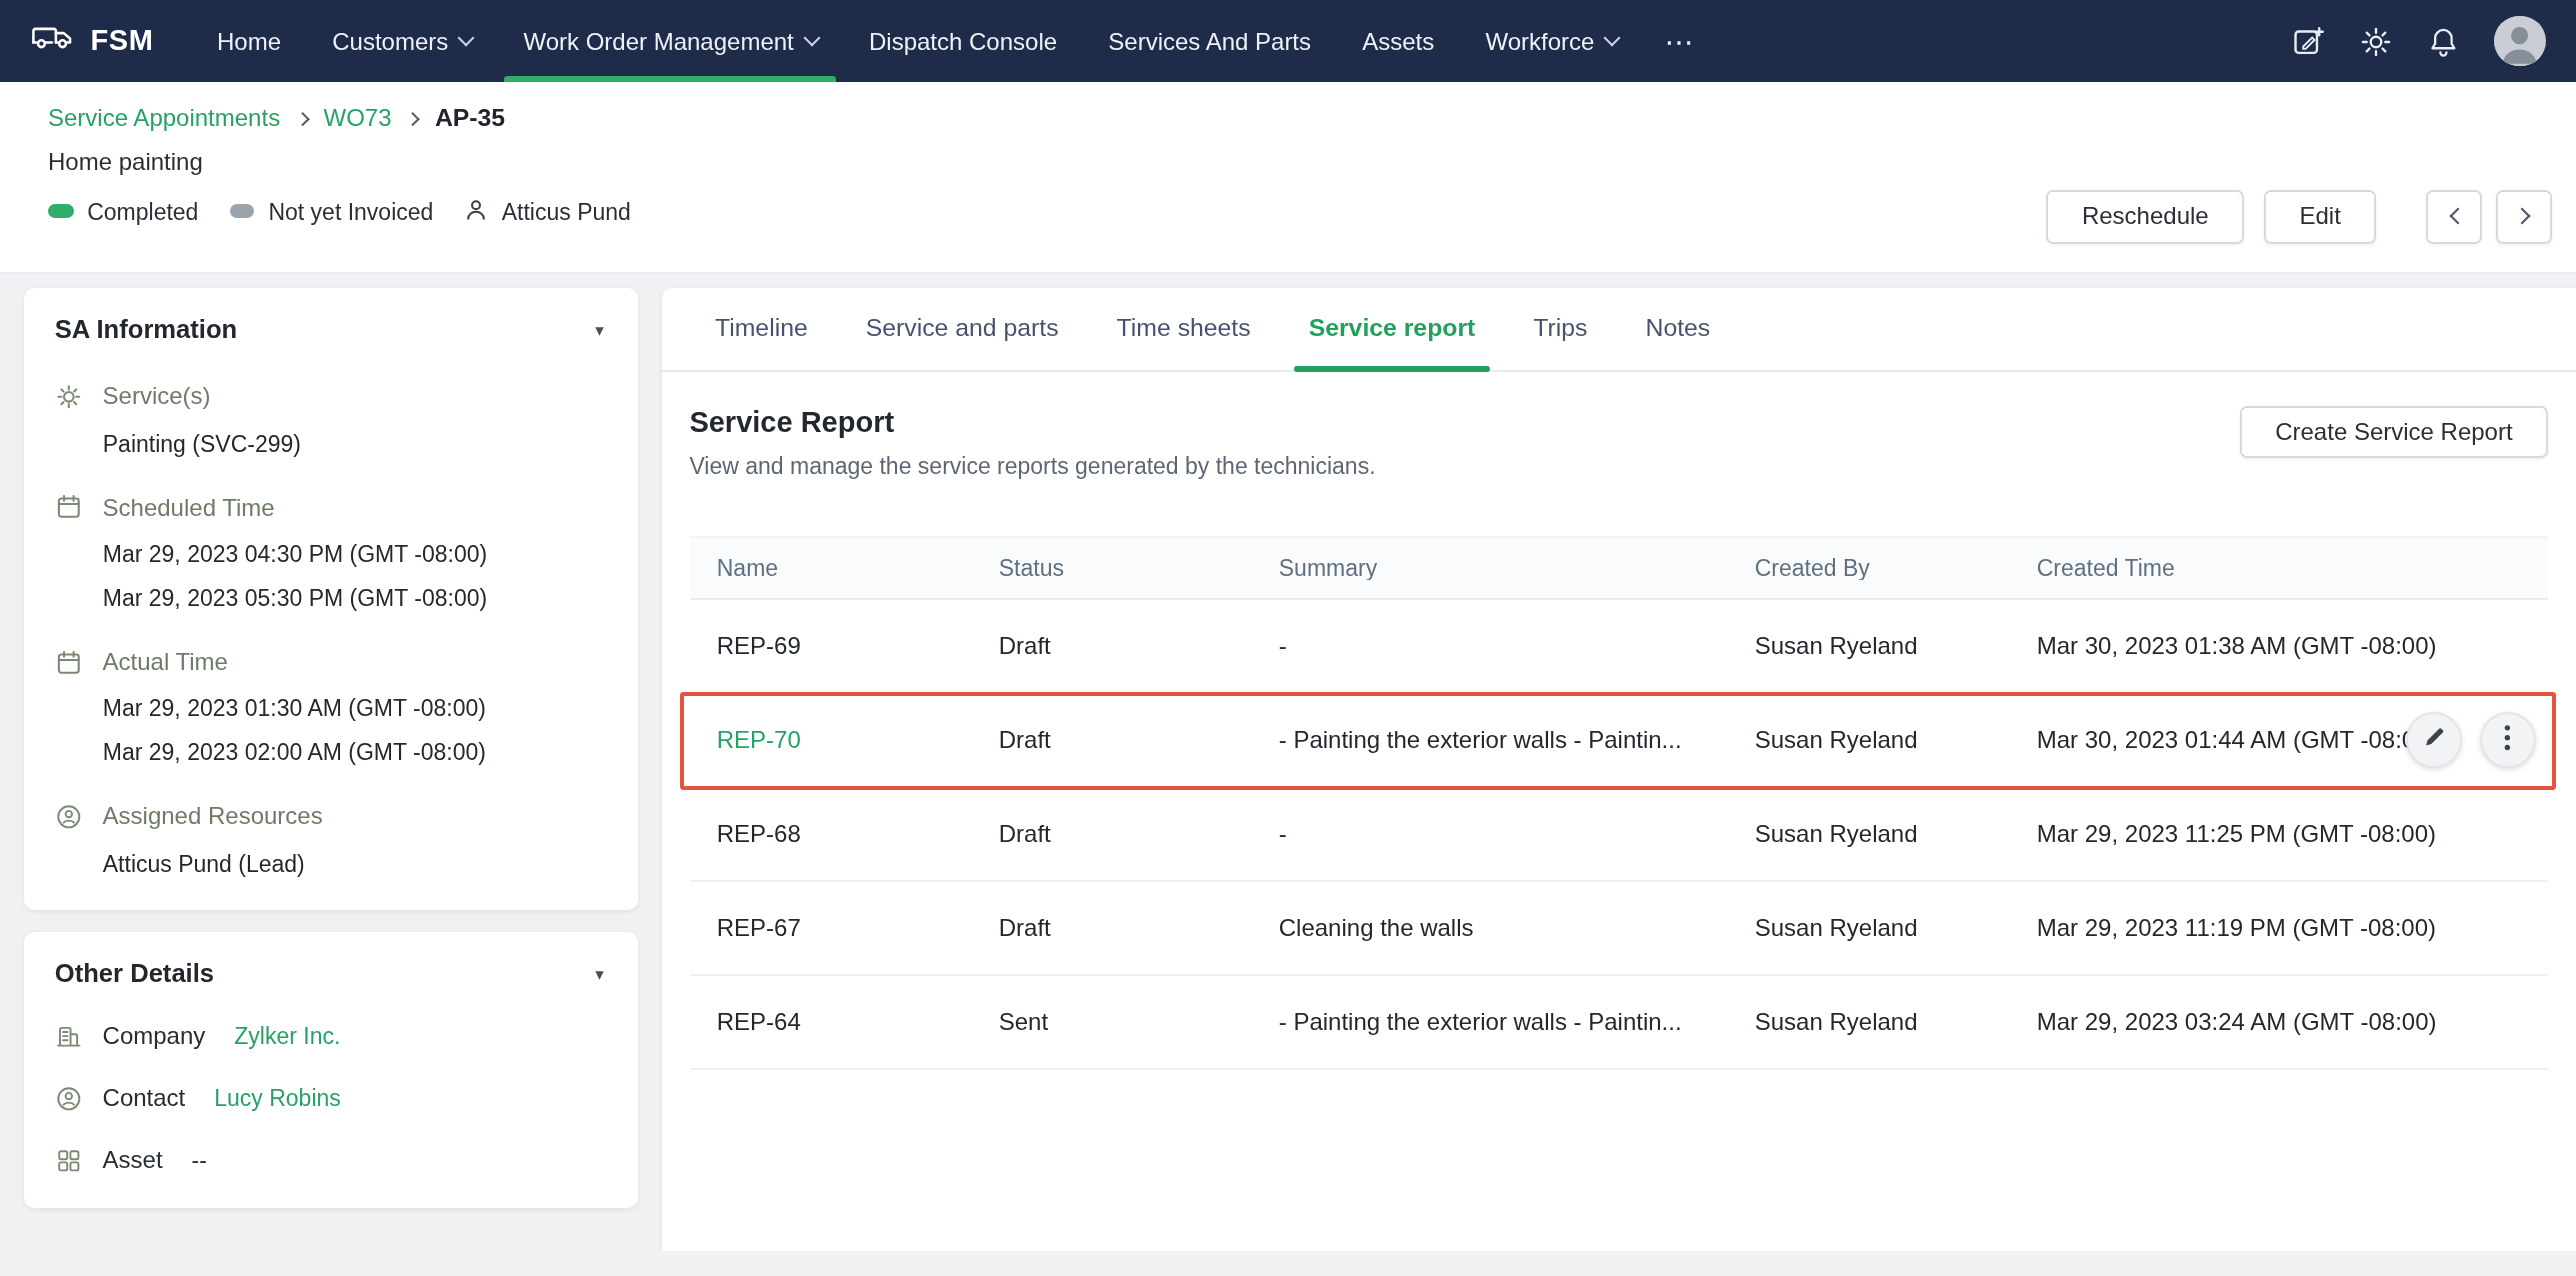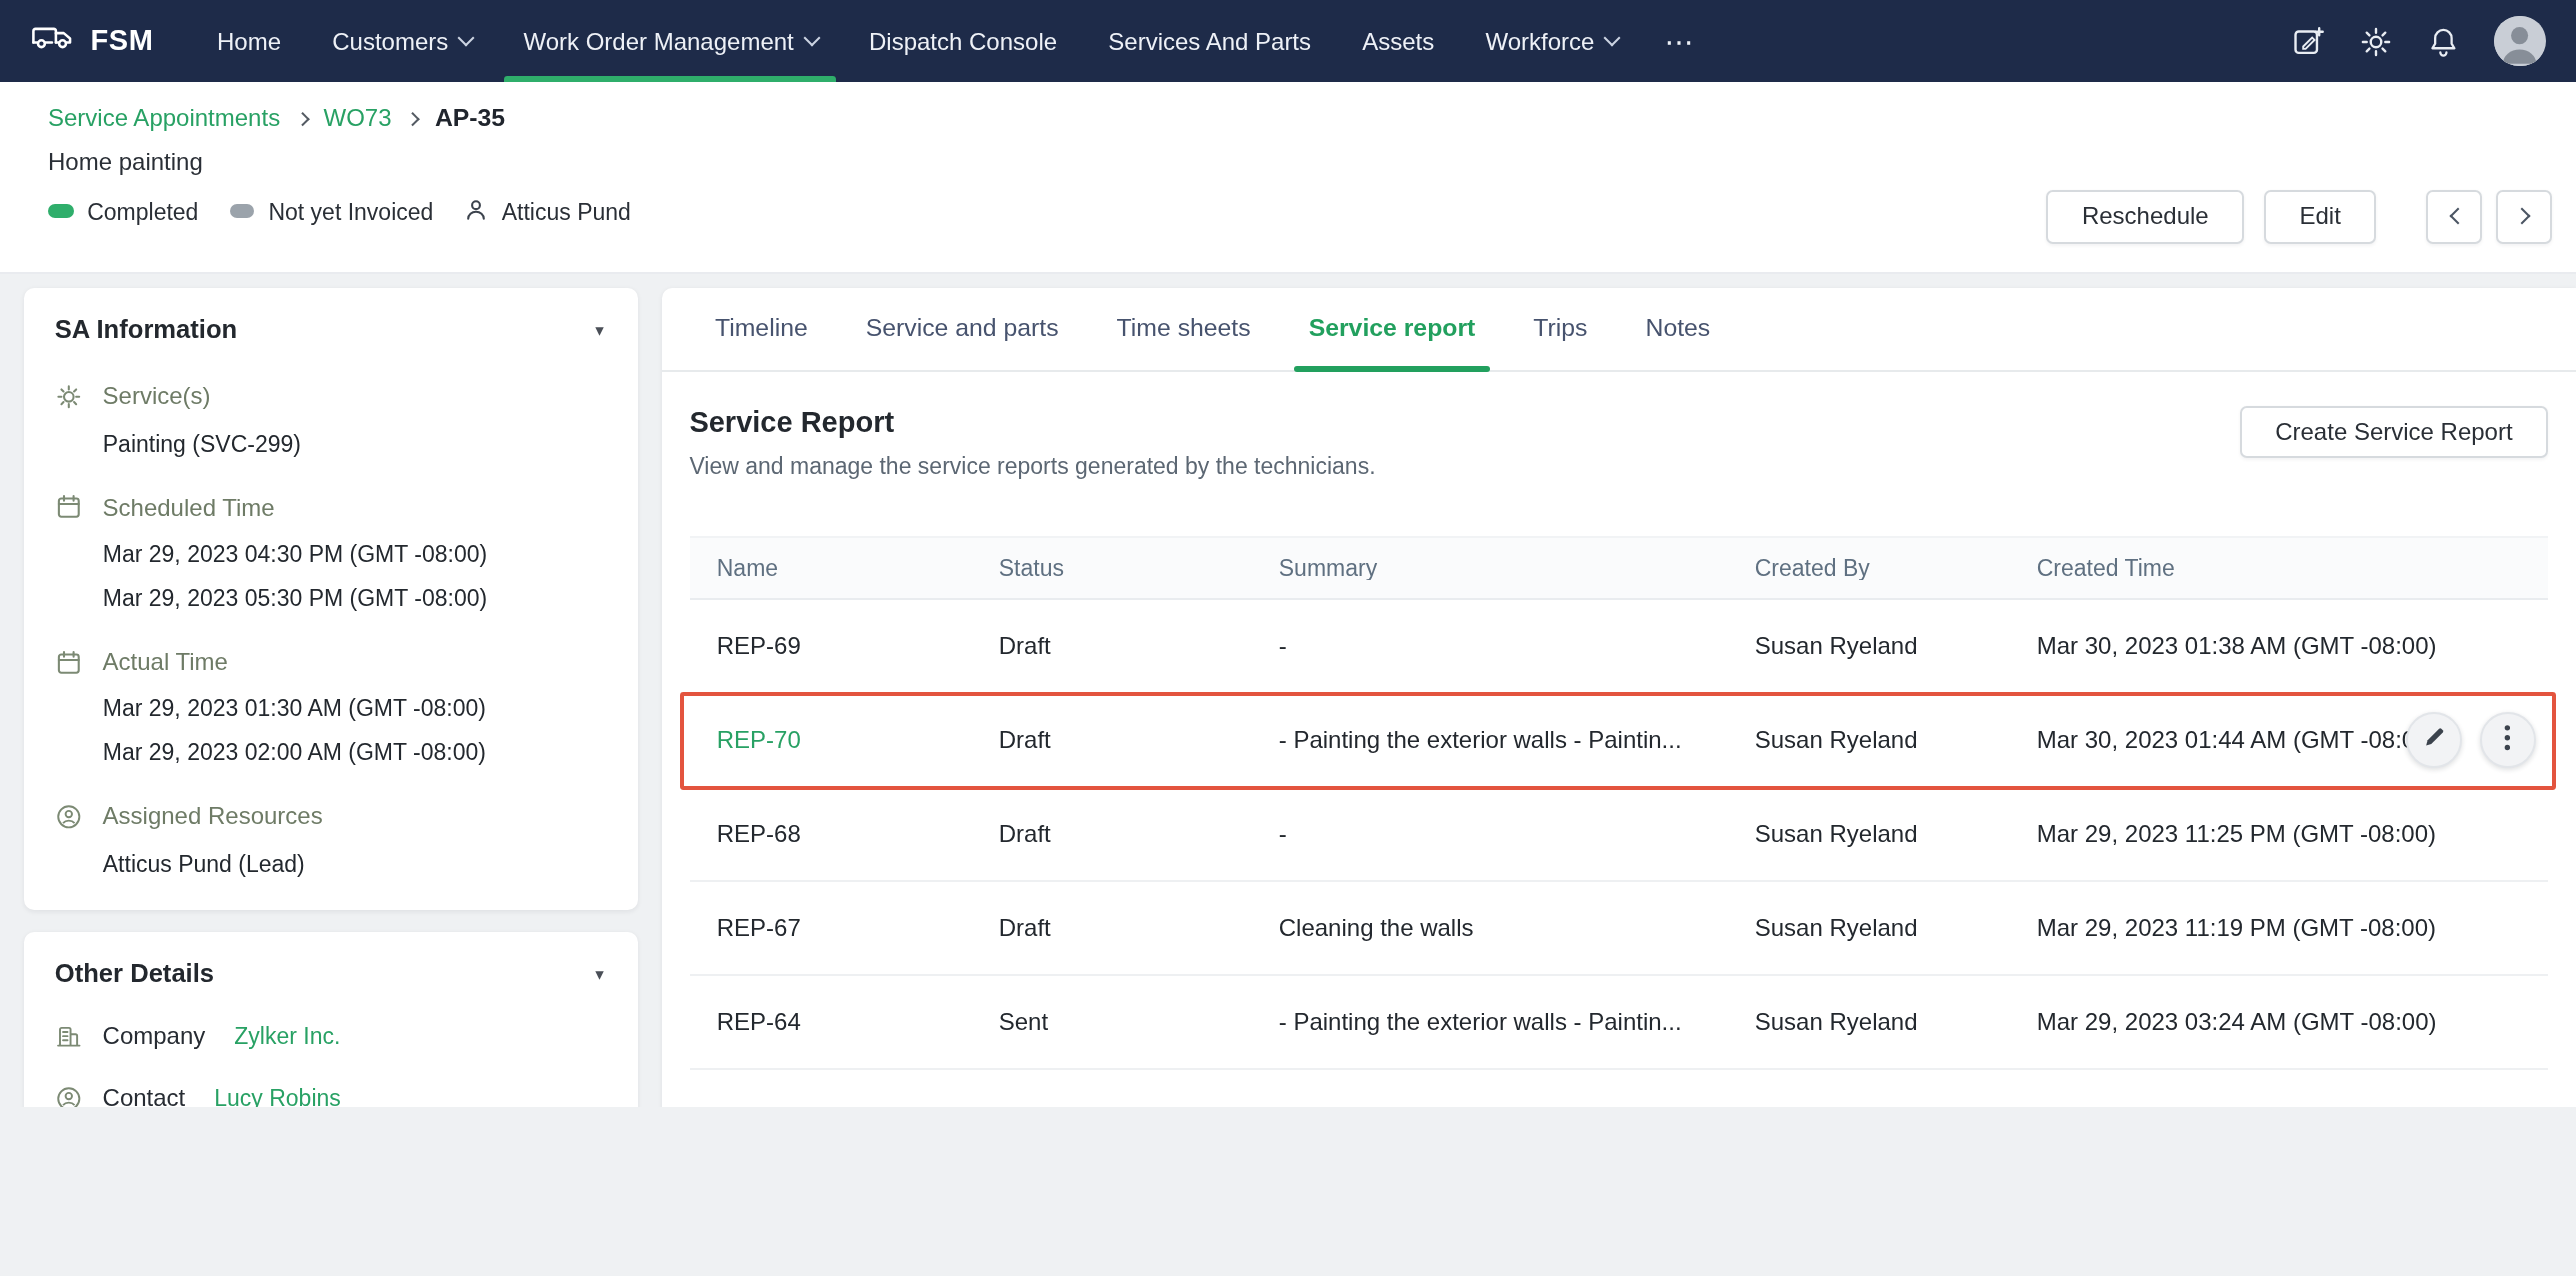--- a/index.html
+++ b/index.html
@@ -1,17 +1,17 @@
 <!DOCTYPE html>
 <html style="font-size:13.7px"><head>
 <meta charset="utf-8">
 <style>
   * { margin:0; padding:0; box-sizing:border-box; }
   html, body { width:2576px; height:1277px; overflow:hidden; background:#eff1f3; }
-  .stage { width:2576px; height:1107px; overflow:hidden; }
+  .stage { width:2576px; height:1251px; overflow:hidden; }
   .page {
     width:1288px; height:638px;
     transform:scale(2); transform-origin:0 0;
     font-family:"Liberation Sans", sans-serif;
     background:#ffffff; position:relative; overflow:hidden;
   }
 
   
   .topnav { height:41px; background:#1e2b49; display:flex; align-items:center; padding:0 10.2px 0 15.4px; color:#fff; }
   .brand { display:flex; align-items:center; gap:6.8px; margin-right:19px; cursor:pointer; }

